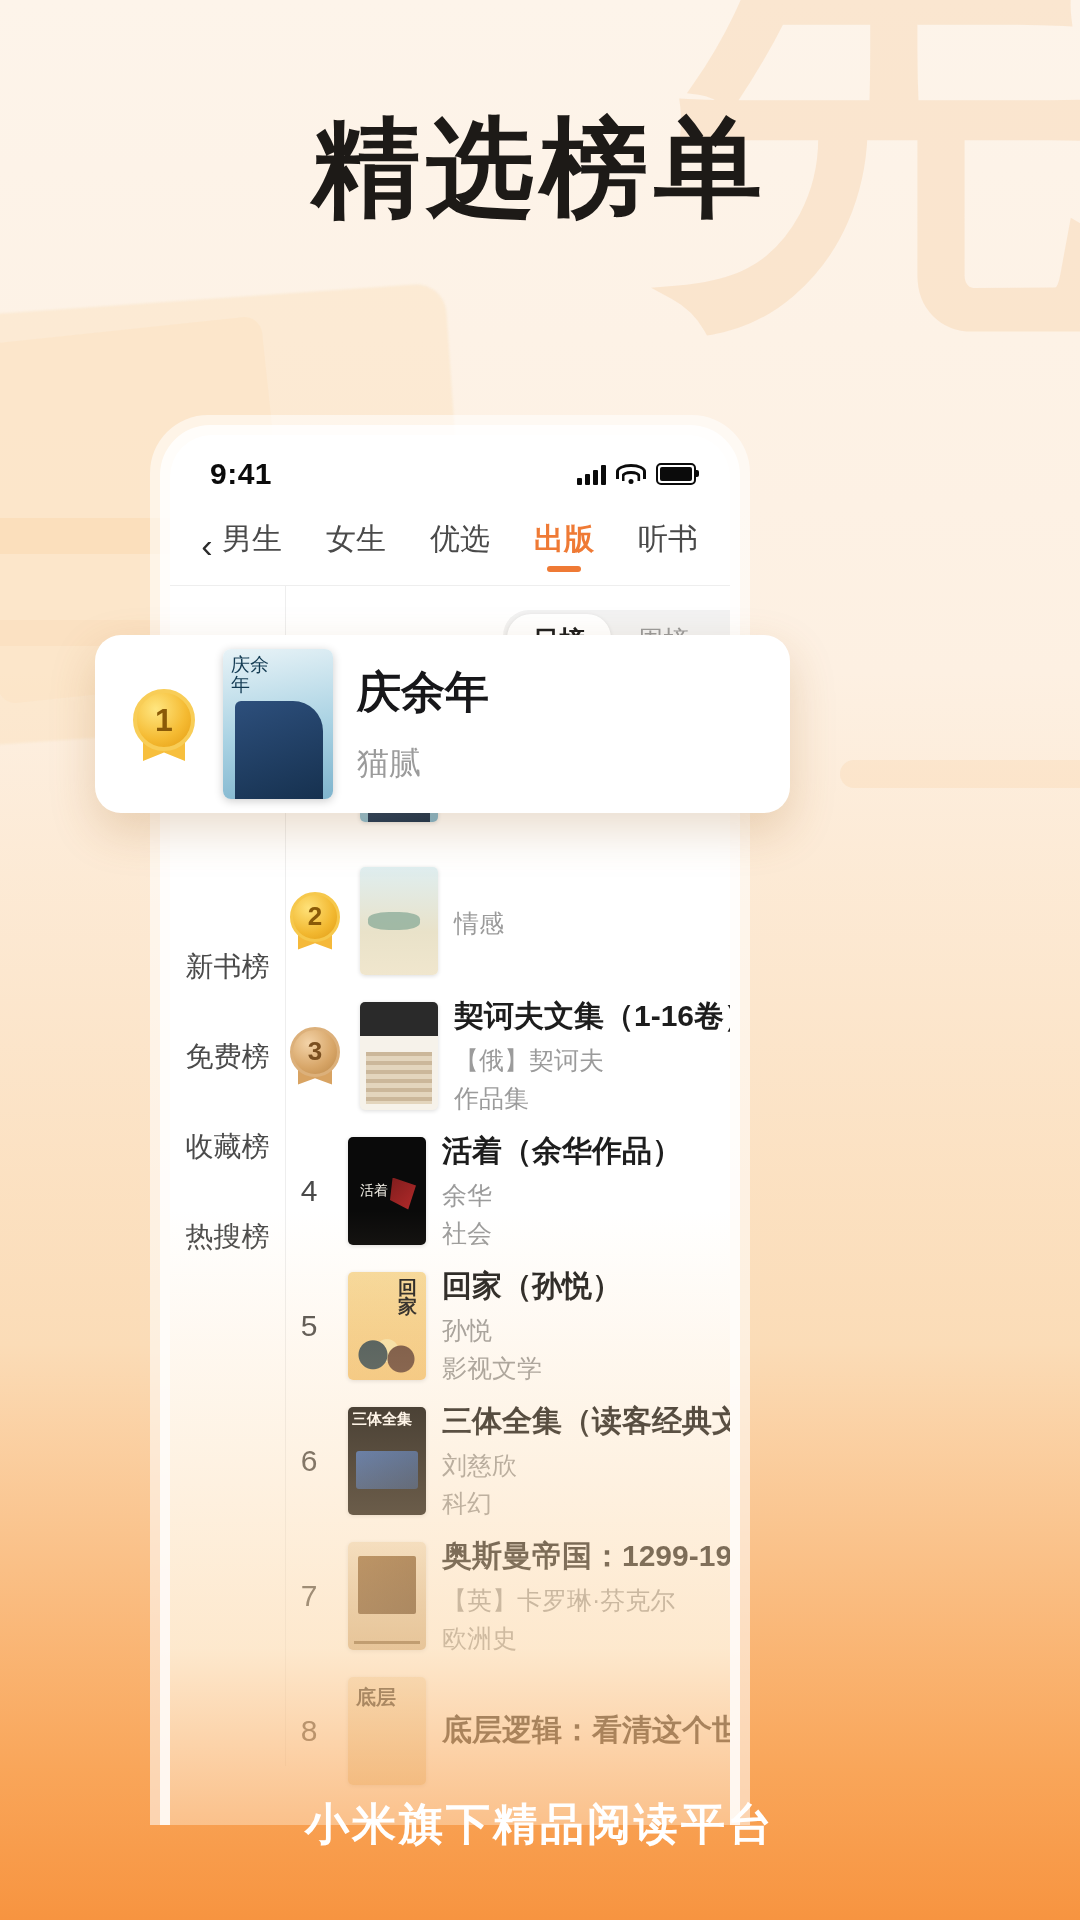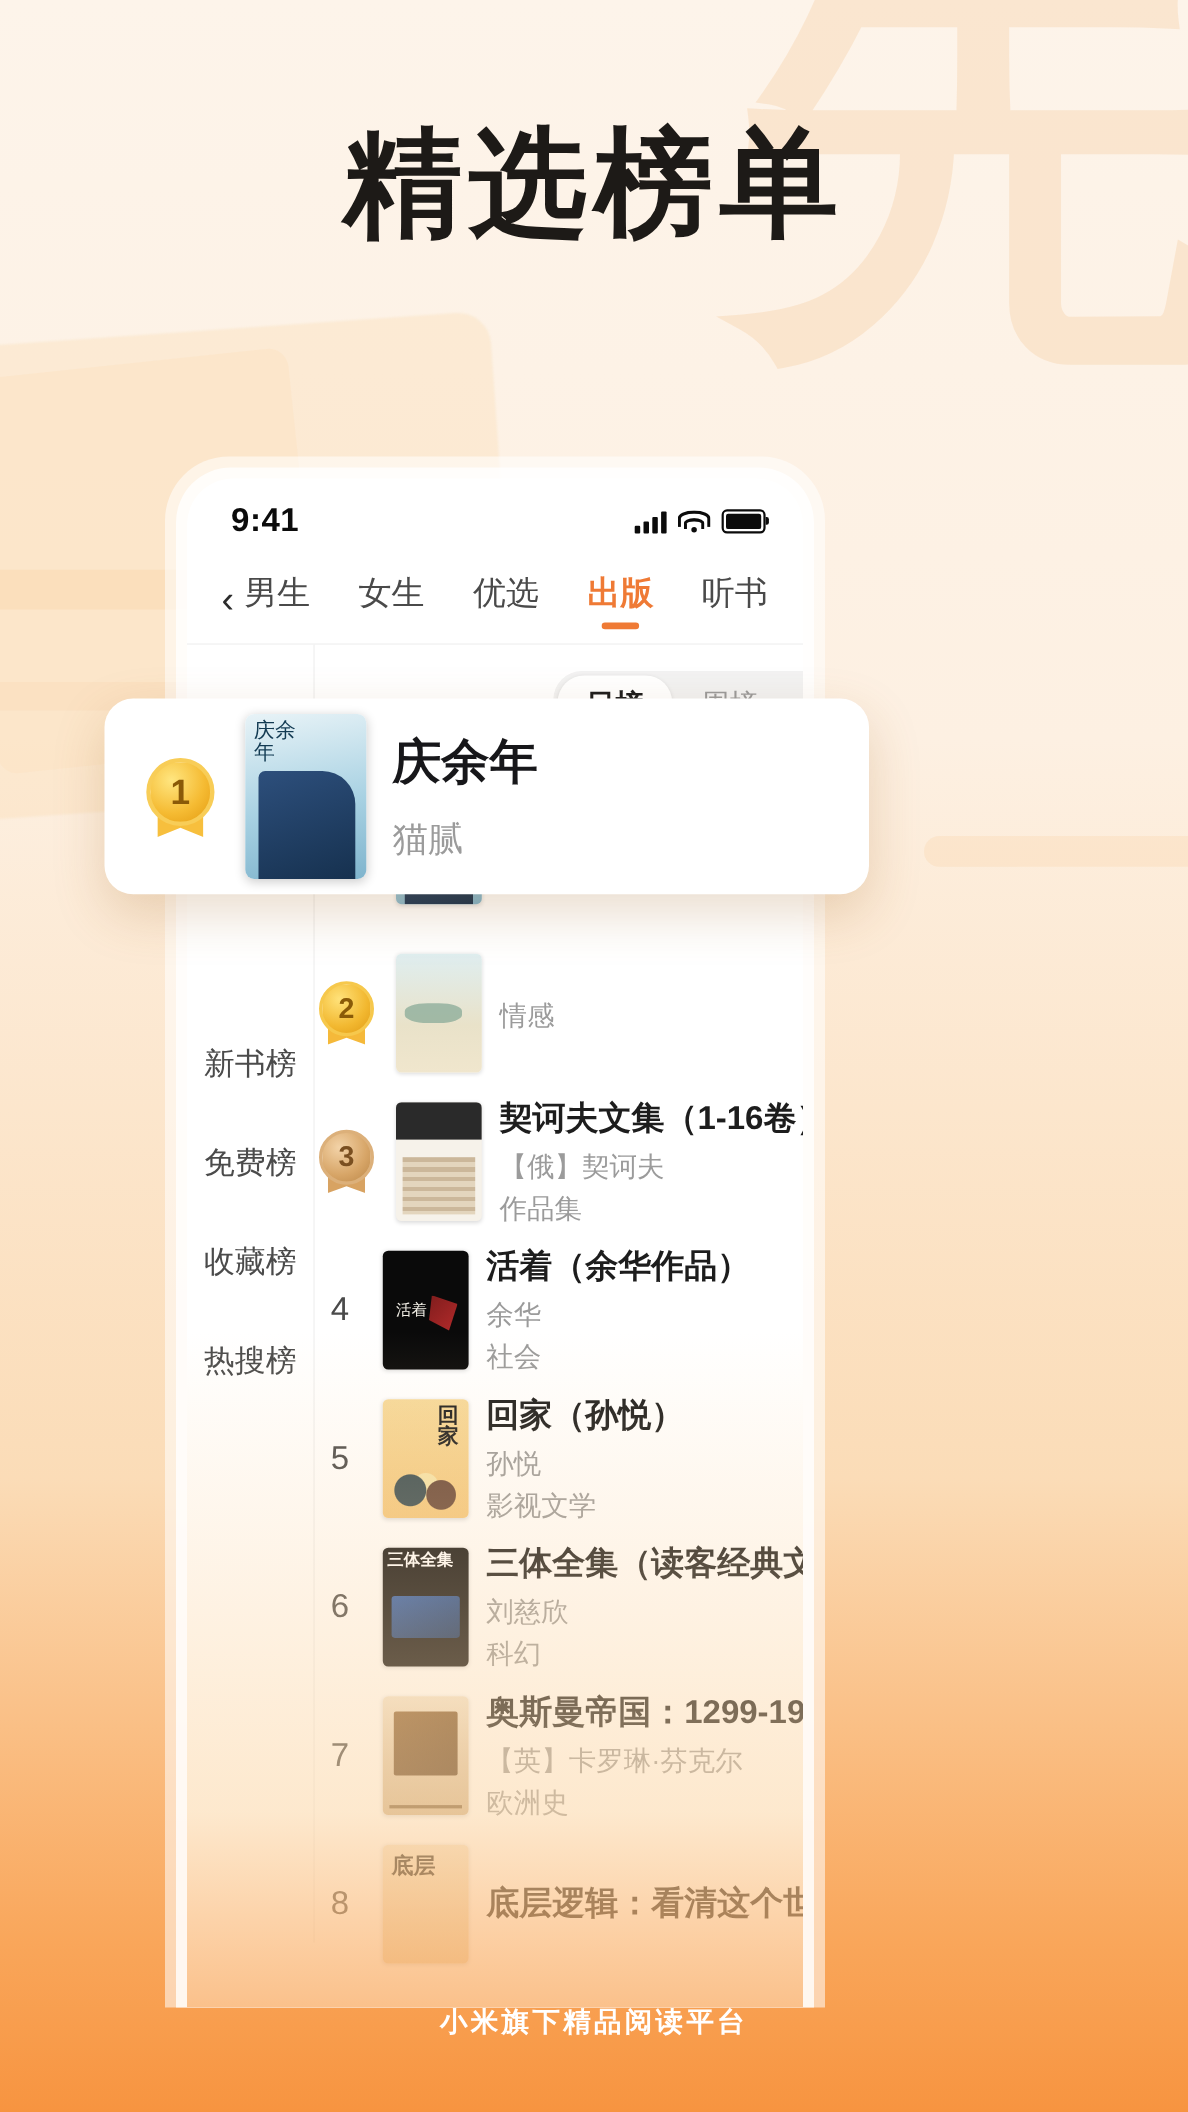--- a/index.html
+++ b/index.html
@@ -170,21 +170,21 @@
   .ov-cover.cv-qxf:before{width:88px;height:98px;left:12px;}
   .ov-cover.cv-qxf:after{font-size:19px;width:46px;left:8px;top:6px;}
   .ov-meta{flex:1;min-width:0;}
   .ov-title{font-size:44px;font-weight:700;color:#17171a;}
   .ov-author{font-size:32px;color:#9b9b9b;margin-top:20px;}
   .dim{position:absolute;left:0;right:0;top:0;height:1410px;z-index:11;pointer-events:none;
       background:linear-gradient(180deg,rgba(255,244,230,0) 55%,rgba(252,214,165,.55) 86%,rgba(249,166,90,.75) 100%);}
 
   
   .footer{position:absolute;left:0;right:0;bottom:66px;text-align:center;z-index:30;
-      font-size:25px;color:#ffffff;letter-spacing:3px;
+      font-size:44px;color:#ffffff;letter-spacing:3px;
       font-family:Liberation Serif, serif;font-weight:600;}
 </style>
 </head>
 <body>
 
 <div class="bg">
   <div class="bg-glyph glyph-1">先</div>
   <div class="book-deco"></div>
   <div class="book-deco2"></div>
   <div class="stripe s1"></div>

